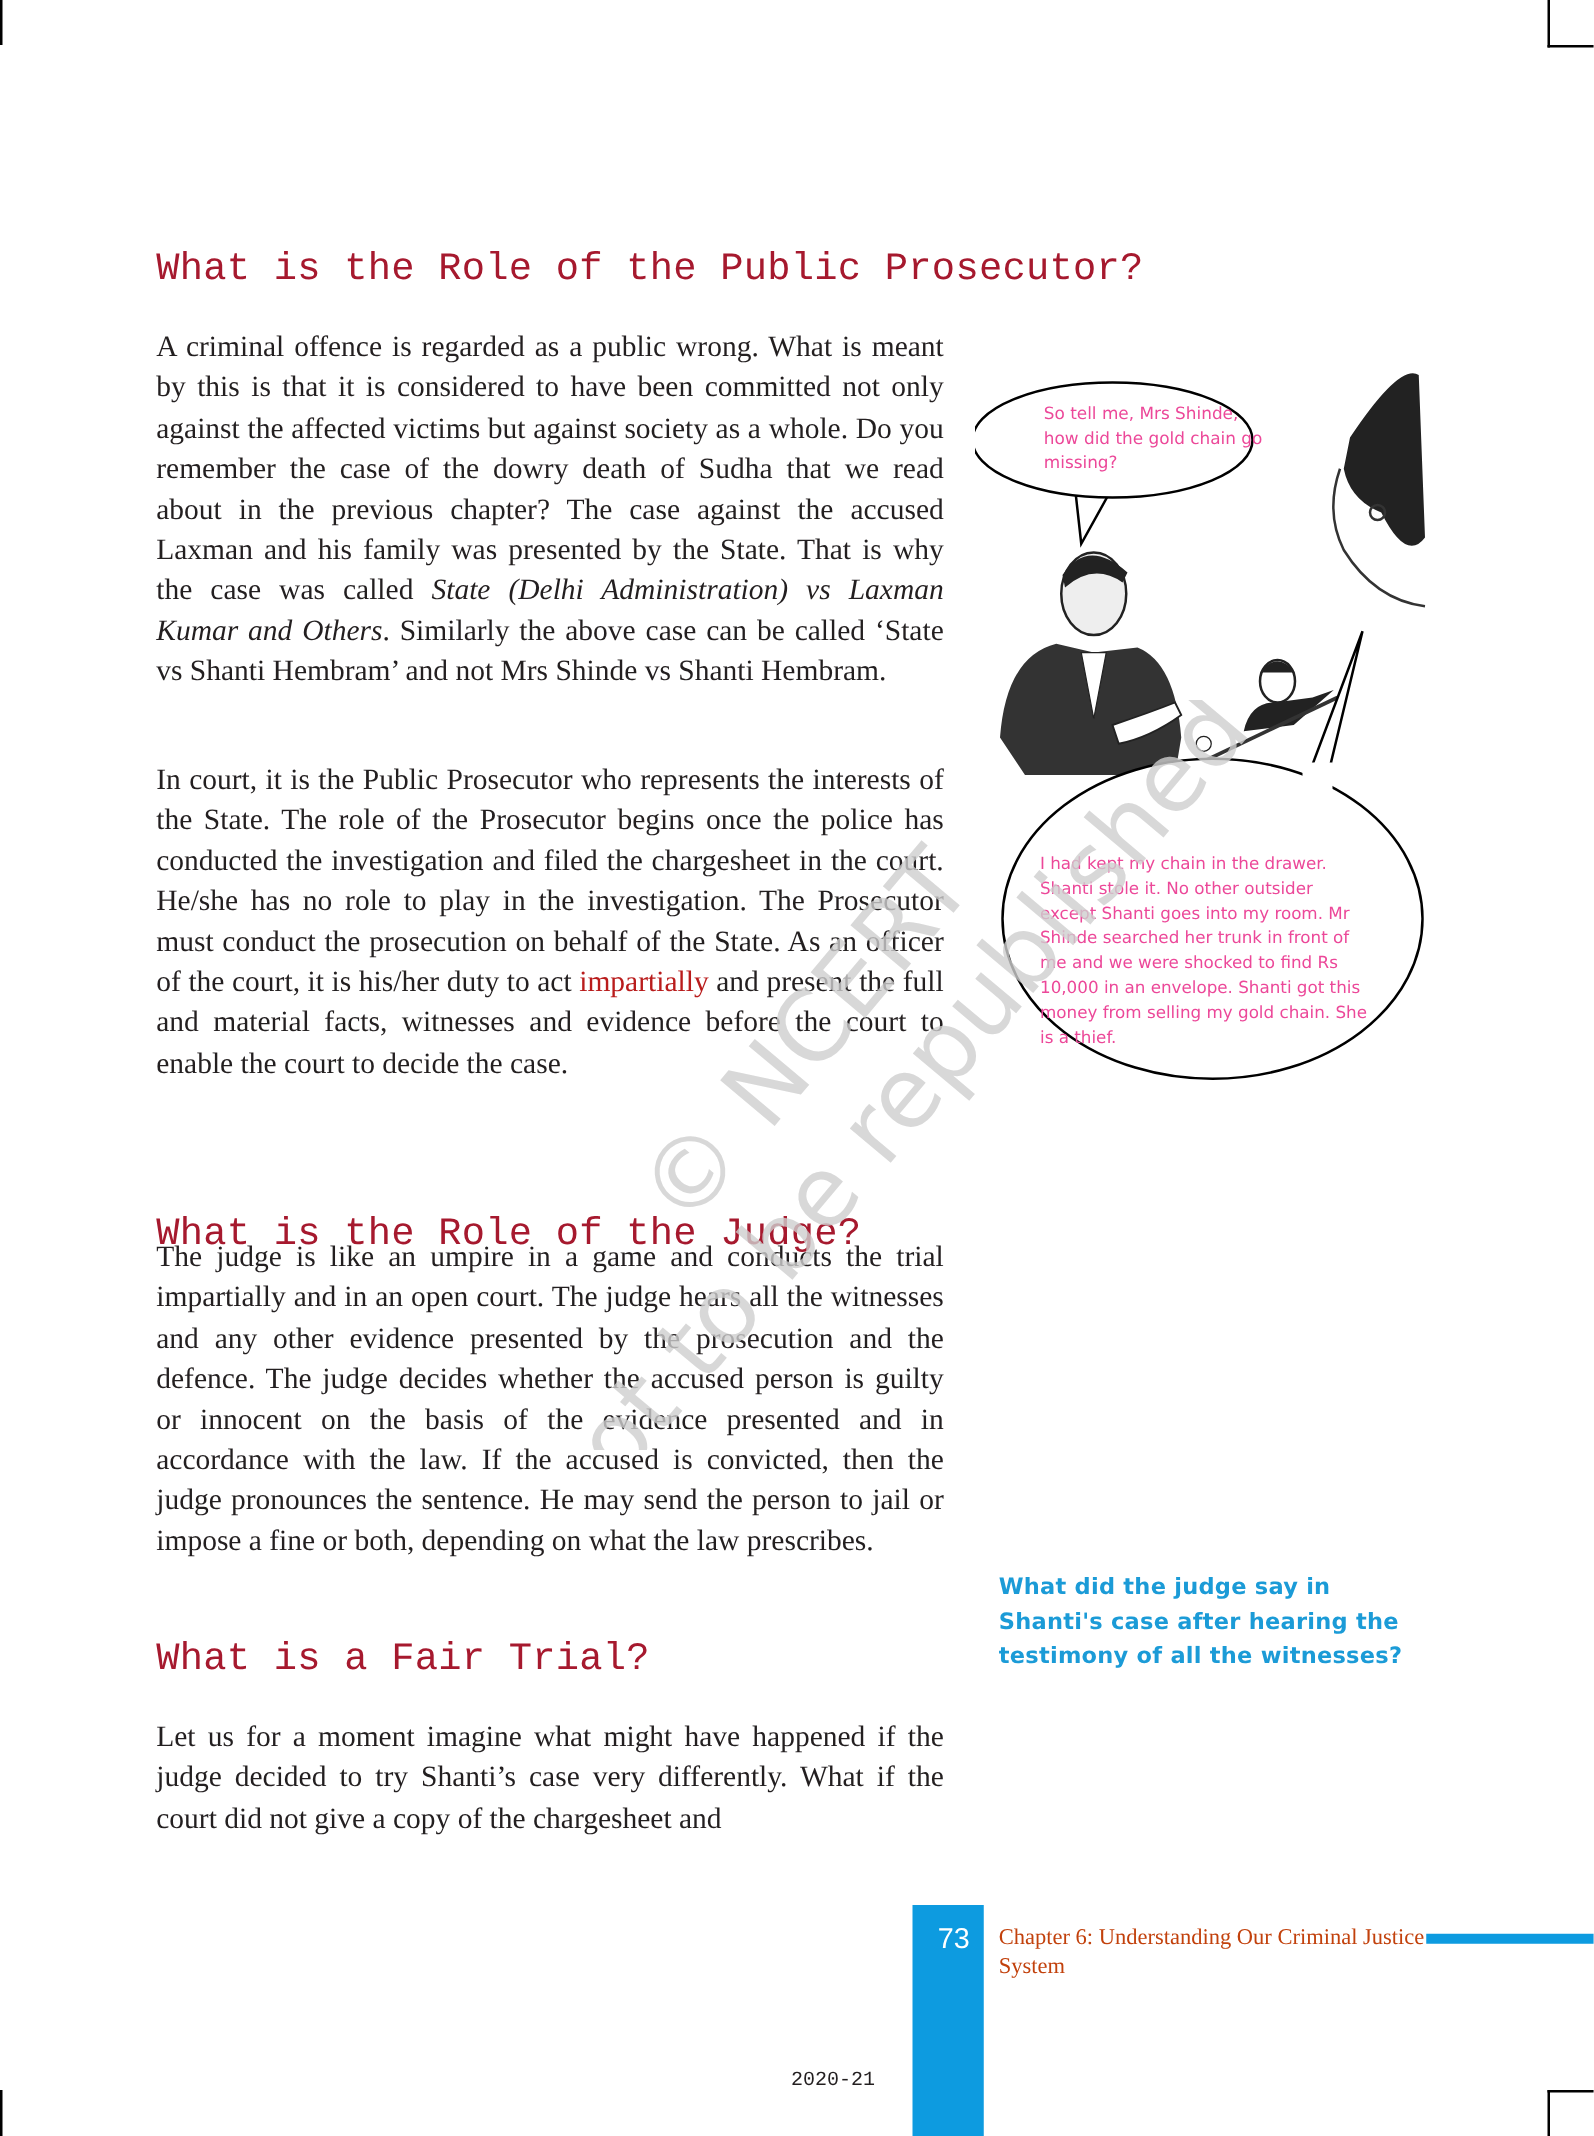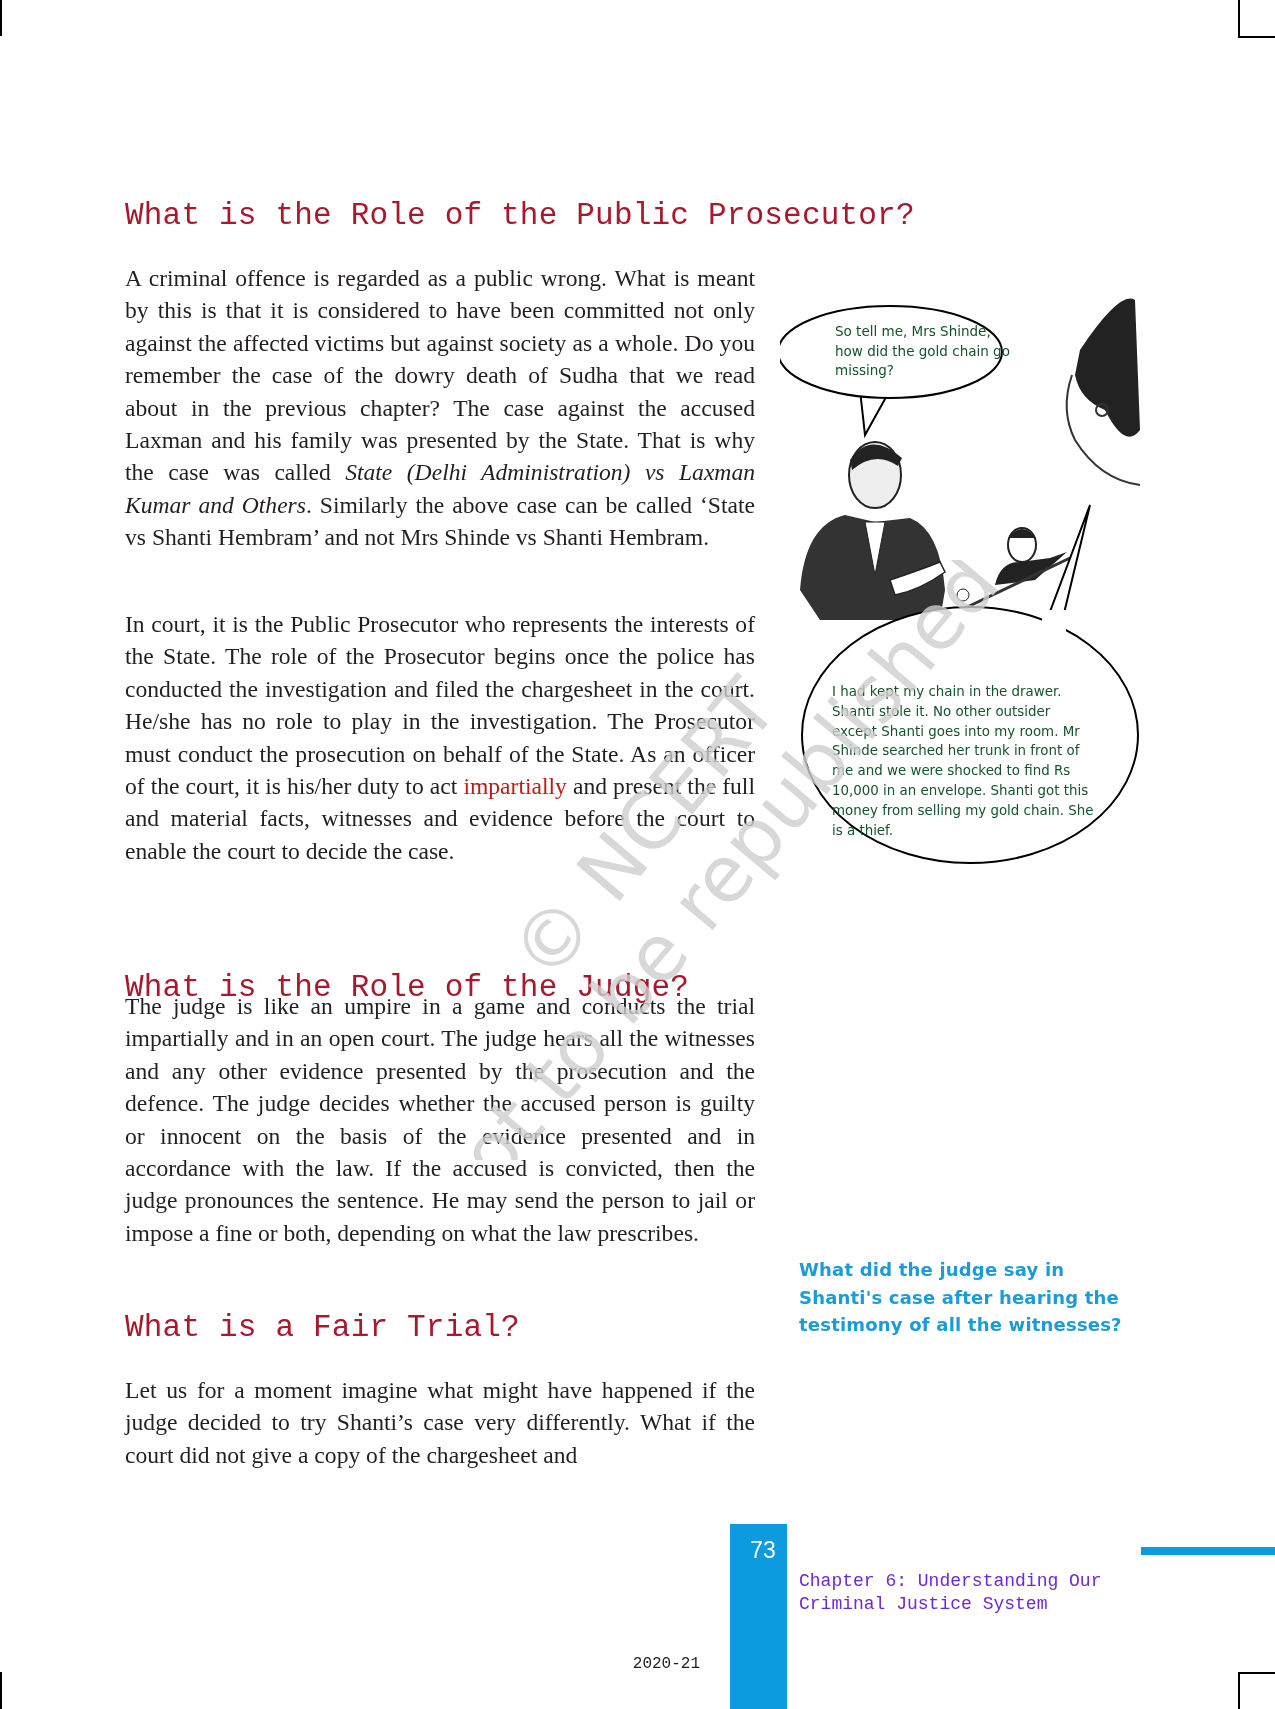--- a/index.html
+++ b/index.html
@@ -18,21 +18,21 @@
     .para {
       position: absolute; left: 125px; width: 630px; margin: 0;
       font-size: 23.6px; line-height: 32.4px; text-align: justify;
       text-align-last: left; color: #231f20;
     }
     .para i { font-style: italic; }
     .kw { color: #b91c1c; }
     .art { position: absolute; left: 780px; top: 290px; width: 380px; height: 640px; }
     .bubble-text {
       position: absolute;
-      font-family: "DejaVu Sans", sans-serif; color: #14532d;
+      font-family: "DejaVu Sans", sans-serif; color: #ec4899;
     }
     .b1 { left: 835px; top: 322px; width: 185px; font-size: 13.5px; line-height: 19.5px; }
     .b2 { left: 832px; top: 682px; width: 265px; font-size: 13.4px; line-height: 19.8px; }
     .callout {
       position: absolute; left: 799px; top: 1256px; width: 330px;
       font-family: "DejaVu Sans", sans-serif; font-weight: bold;
       color: #1b9bd7; font-size: 18px; line-height: 27.5px; letter-spacing: 0.2px;
     }
     .watermark {
       position: absolute; left: 330px; top: 560px; width: 700px; height: 600px;
@@ -40,23 +40,23 @@
     }
     .folio {
       position: absolute; left: 730px; top: 1524px; width: 57px; height: 185px;
       background: #0d9be0;
     }
     .folio-num {
       position: absolute; left: 730px; top: 1537px; width: 66px; text-align: center;
       color: #ffffff; font-family: "Liberation Sans", sans-serif; font-size: 23px;
     }
     .chapter {
-      position: absolute; left: 799px; top: 1570px; width: 345px;
-      font-family: Liberation Mono, monospace; font-size: 18px; line-height: 23px;
-      color: #6d28d9;
+      position: absolute; left: 799px; top: 1538px; width: 345px;
+      font-family: Liberation Serif, serif; font-size: 18px; line-height: 23px;
+      color: #c2410c;
     }
     .chapter-rule {
       position: absolute; left: 1141px; top: 1547px; width: 134px; height: 8px;
       background: #0d9be0;
     }
     .year {
       position: absolute; left: 580px; top: 1655px; width: 120px; text-align: right;
       font-family: Liberation Mono, monospace; font-size: 16px; color: #231f20;
     }
   </style>

